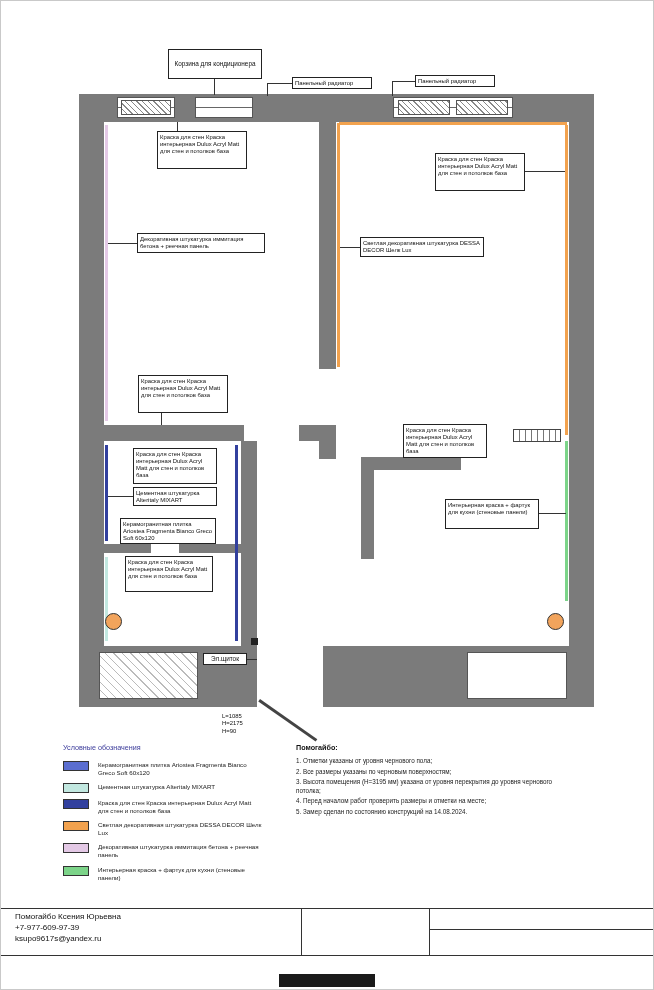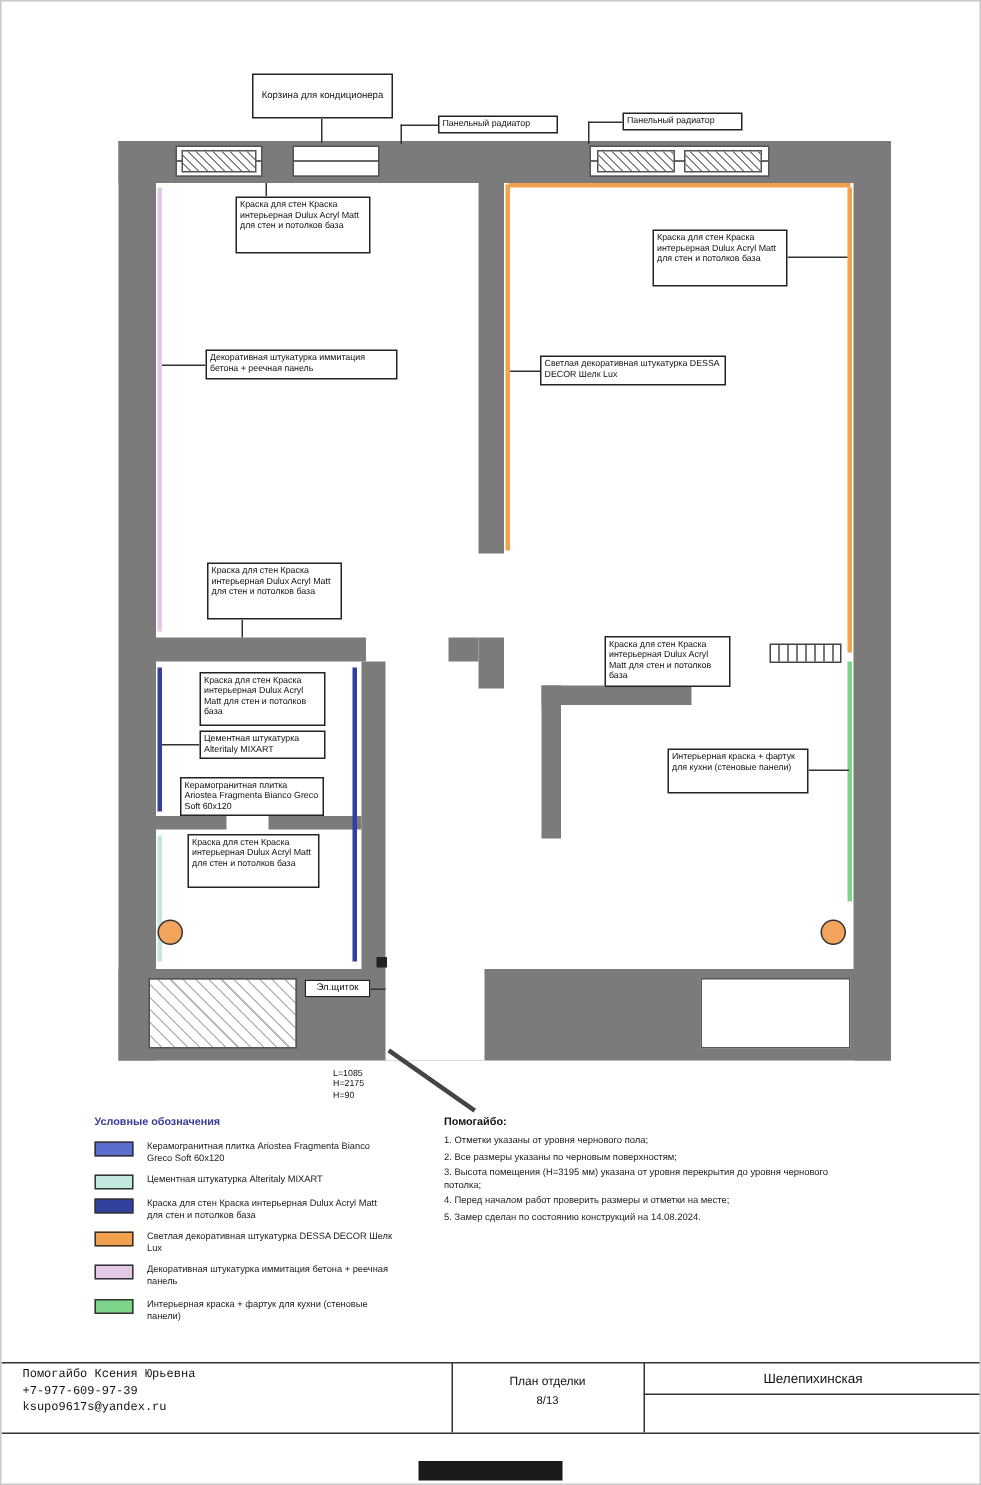--- a/index.html
+++ b/index.html
@@ -47,33 +47,33 @@
     border: 1.5px solid #333;
   }
   .doorleaf {
     position: absolute; width: 70px; height: 3px; background: #444;
     transform: rotate(35deg); transform-origin: 0 0;
   }
   .elpanel { position: absolute; width: 7px; height: 7px; background: #222; }
 
   
   .legend { position: absolute; left: 62px; top: 742px; width: 218px; }
-  .legend-title { font-size: 7.2px; font-weight: bold; color: #3a3a9a; margin-bottom: 9px; }
+  .legend-title { font-size: 7.2px; font-weight: normal; color: #3a3a9a; margin-bottom: 9px; }
   .legend-item { display: flex; align-items: flex-start; margin-bottom: 6px; }
   .swatch { width: 26px; height: 10px; border: 1px solid #333; margin-right: 9px; flex: 0 0 auto; }
   .legend-label { font-size: 6.2px; line-height: 1.3; color: #222; width: 165px; }
 
   
   .notes { position: absolute; left: 295px; top: 742px; width: 262px; }
   .notes-title { font-size: 7.2px; font-weight: bold; margin-bottom: 5px; }
   .note-item { font-size: 6.3px; line-height: 1.35; margin-bottom: 2px; color: #222; }
 
   
   .tb-rule { position: absolute; background: #333; }
-  .tb-left { position: absolute; left: 14px; top: 911px; font-size: 8px; line-height: 1.35; font-family: Liberation Mono, monospace; }
+  .tb-left { position: absolute; left: 14px; top: 911px; font-size: 8px; line-height: 1.35; }
   .tb-mid { position: absolute; left: 300px; top: 907px; width: 128px; text-align: center; }
   .tb-mid .t1 { font-size: 8px; margin-top: 8px; }
   .tb-mid .t2 { font-size: 7.5px; margin-top: 4px; }
   .tb-right { position: absolute; left: 428px; top: 907px; width: 226px; text-align: center; font-size: 9px; padding-top: 6px; }
   .footer-bar { position: absolute; left: 278px; top: 973px; width: 96px; height: 13px; background: #1a1a1a; }
 </style>
 </head>
 <body>
 
 <div class="page">
@@ -198,21 +198,16 @@
   <div class="tb-rule" style="left:0; top:954px; width:654px; height:1px;"></div>
   <div class="tb-rule" style="left:300px; top:907px; width:1px; height:47px;"></div>
   <div class="tb-rule" style="left:428px; top:907px; width:1px; height:47px;"></div>
   <div class="tb-rule" style="left:428px; top:928px; width:226px; height:1px;"></div>
 
   <div class="tb-left">
     <div>Помогайбо Ксения Юрьевна</div>
     <div>+7-977-609-97-39</div>
     <div>ksupo9617s@yandex.ru</div>
   </div>
-  <div class="tb-mid">
-    <div class="t1">План отделки</div>
-    <div class="t2">8/13</div>
-  </div>
-  <div class="tb-right">Шелепихинская</div>
 
   <div class="footer-bar"></div>
 
 </div>
 
 </body></html>

